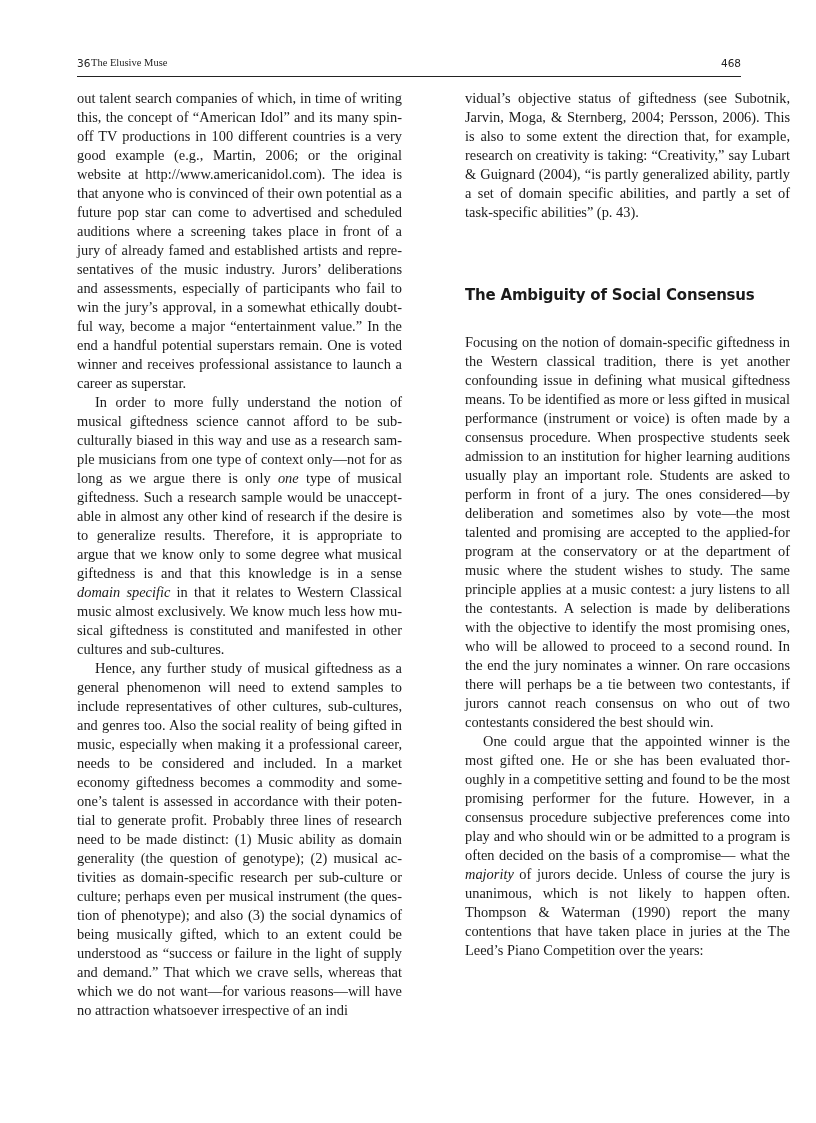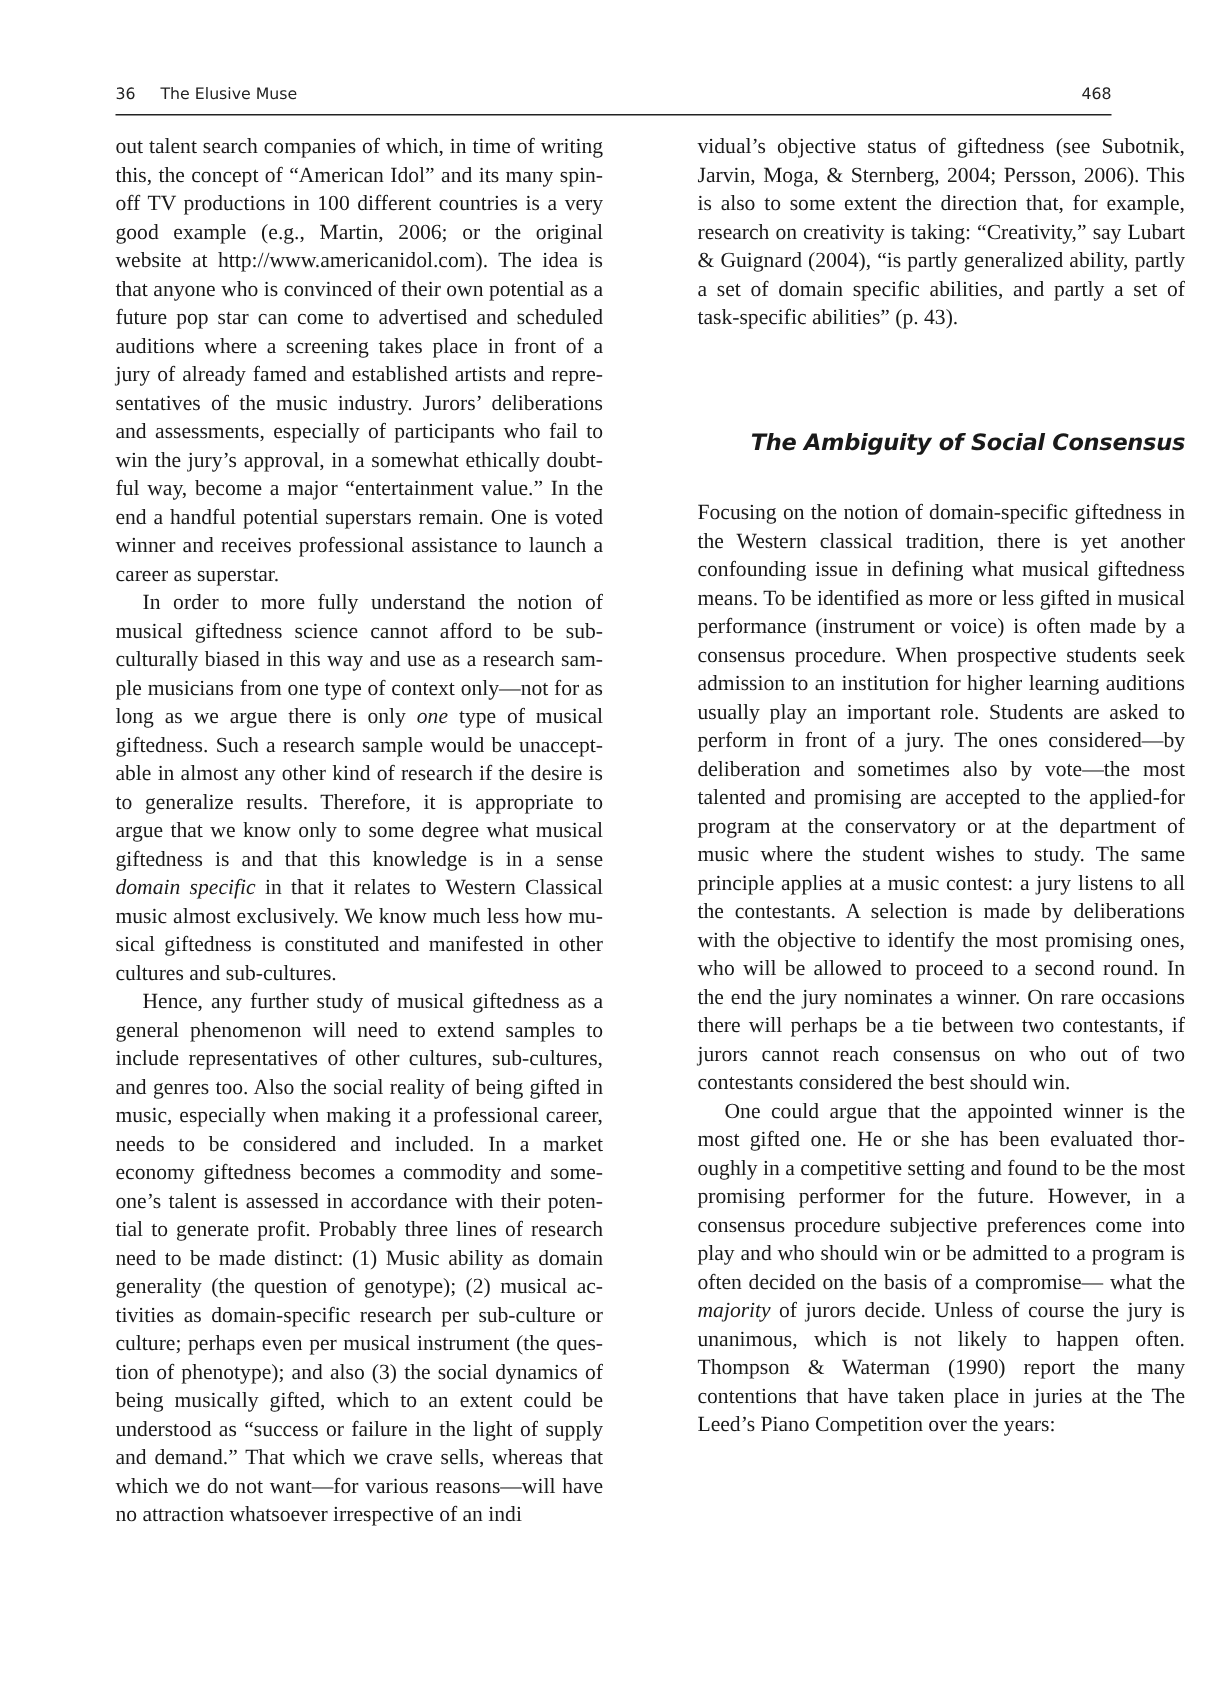--- a/index.html
+++ b/index.html
@@ -3,35 +3,35 @@
 <meta charset="utf-8">
 <style>
   html, body { margin: 0; padding: 0; background: #ffffff; }
   body { width: 816px; height: 1123px; position: relative; overflow: hidden; color: #1a1a1a; }
   .running-head {
     position: absolute; left: 77px; top: 56px; width: 664px; height: 16px;
     font-family: "DejaVu Sans", sans-serif; font-size: 10.5px; color: #222;
     border-bottom: 1.2px solid #222; padding-bottom: 4px;
   }
   .running-head .pg { position: absolute; left: 0; top: 1px; }
-  .running-head .title { position: absolute; left: 30px; top: 1px; }
+  .running-head .title { position: absolute; left: 14px; top: 1px; font-family: Liberation Serif, serif; }
   .running-head .num { position: absolute; right: 0; top: 1px; }
   .col {
     position: absolute; top: 89px; width: 325px;
     font-family: "Liberation Serif", serif; font-size: 14.4px; line-height: 19px;
     text-align: justify; hyphens: manual;
   }
   .col.left { left: 77px; }
   .col.right { left: 435px; margin-left: 30px; }
   .col p { margin: 0; font-family: Liberation Serif, serif; }
   .col p.indent { text-indent: 18px; }
   .heading {
-    font-family: "DejaVu Sans", sans-serif; font-style: italic; font-weight: bold;
+    font-family: "DejaVu Sans", sans-serif; font-weight: bold;
     font-size: 15px; letter-spacing: -0.2px; margin: 64px 0 28px 0; line-height: 19px;
-    text-align: right;
+    text-align: left;
   }
   .quote {
     margin: 11px 0 0 18px; font-size: 11.6px; line-height: 15px; color: #333;
     text-align: left;
   }
   em { font-style: italic; }
 </style>
 </head>
 <body>
 

